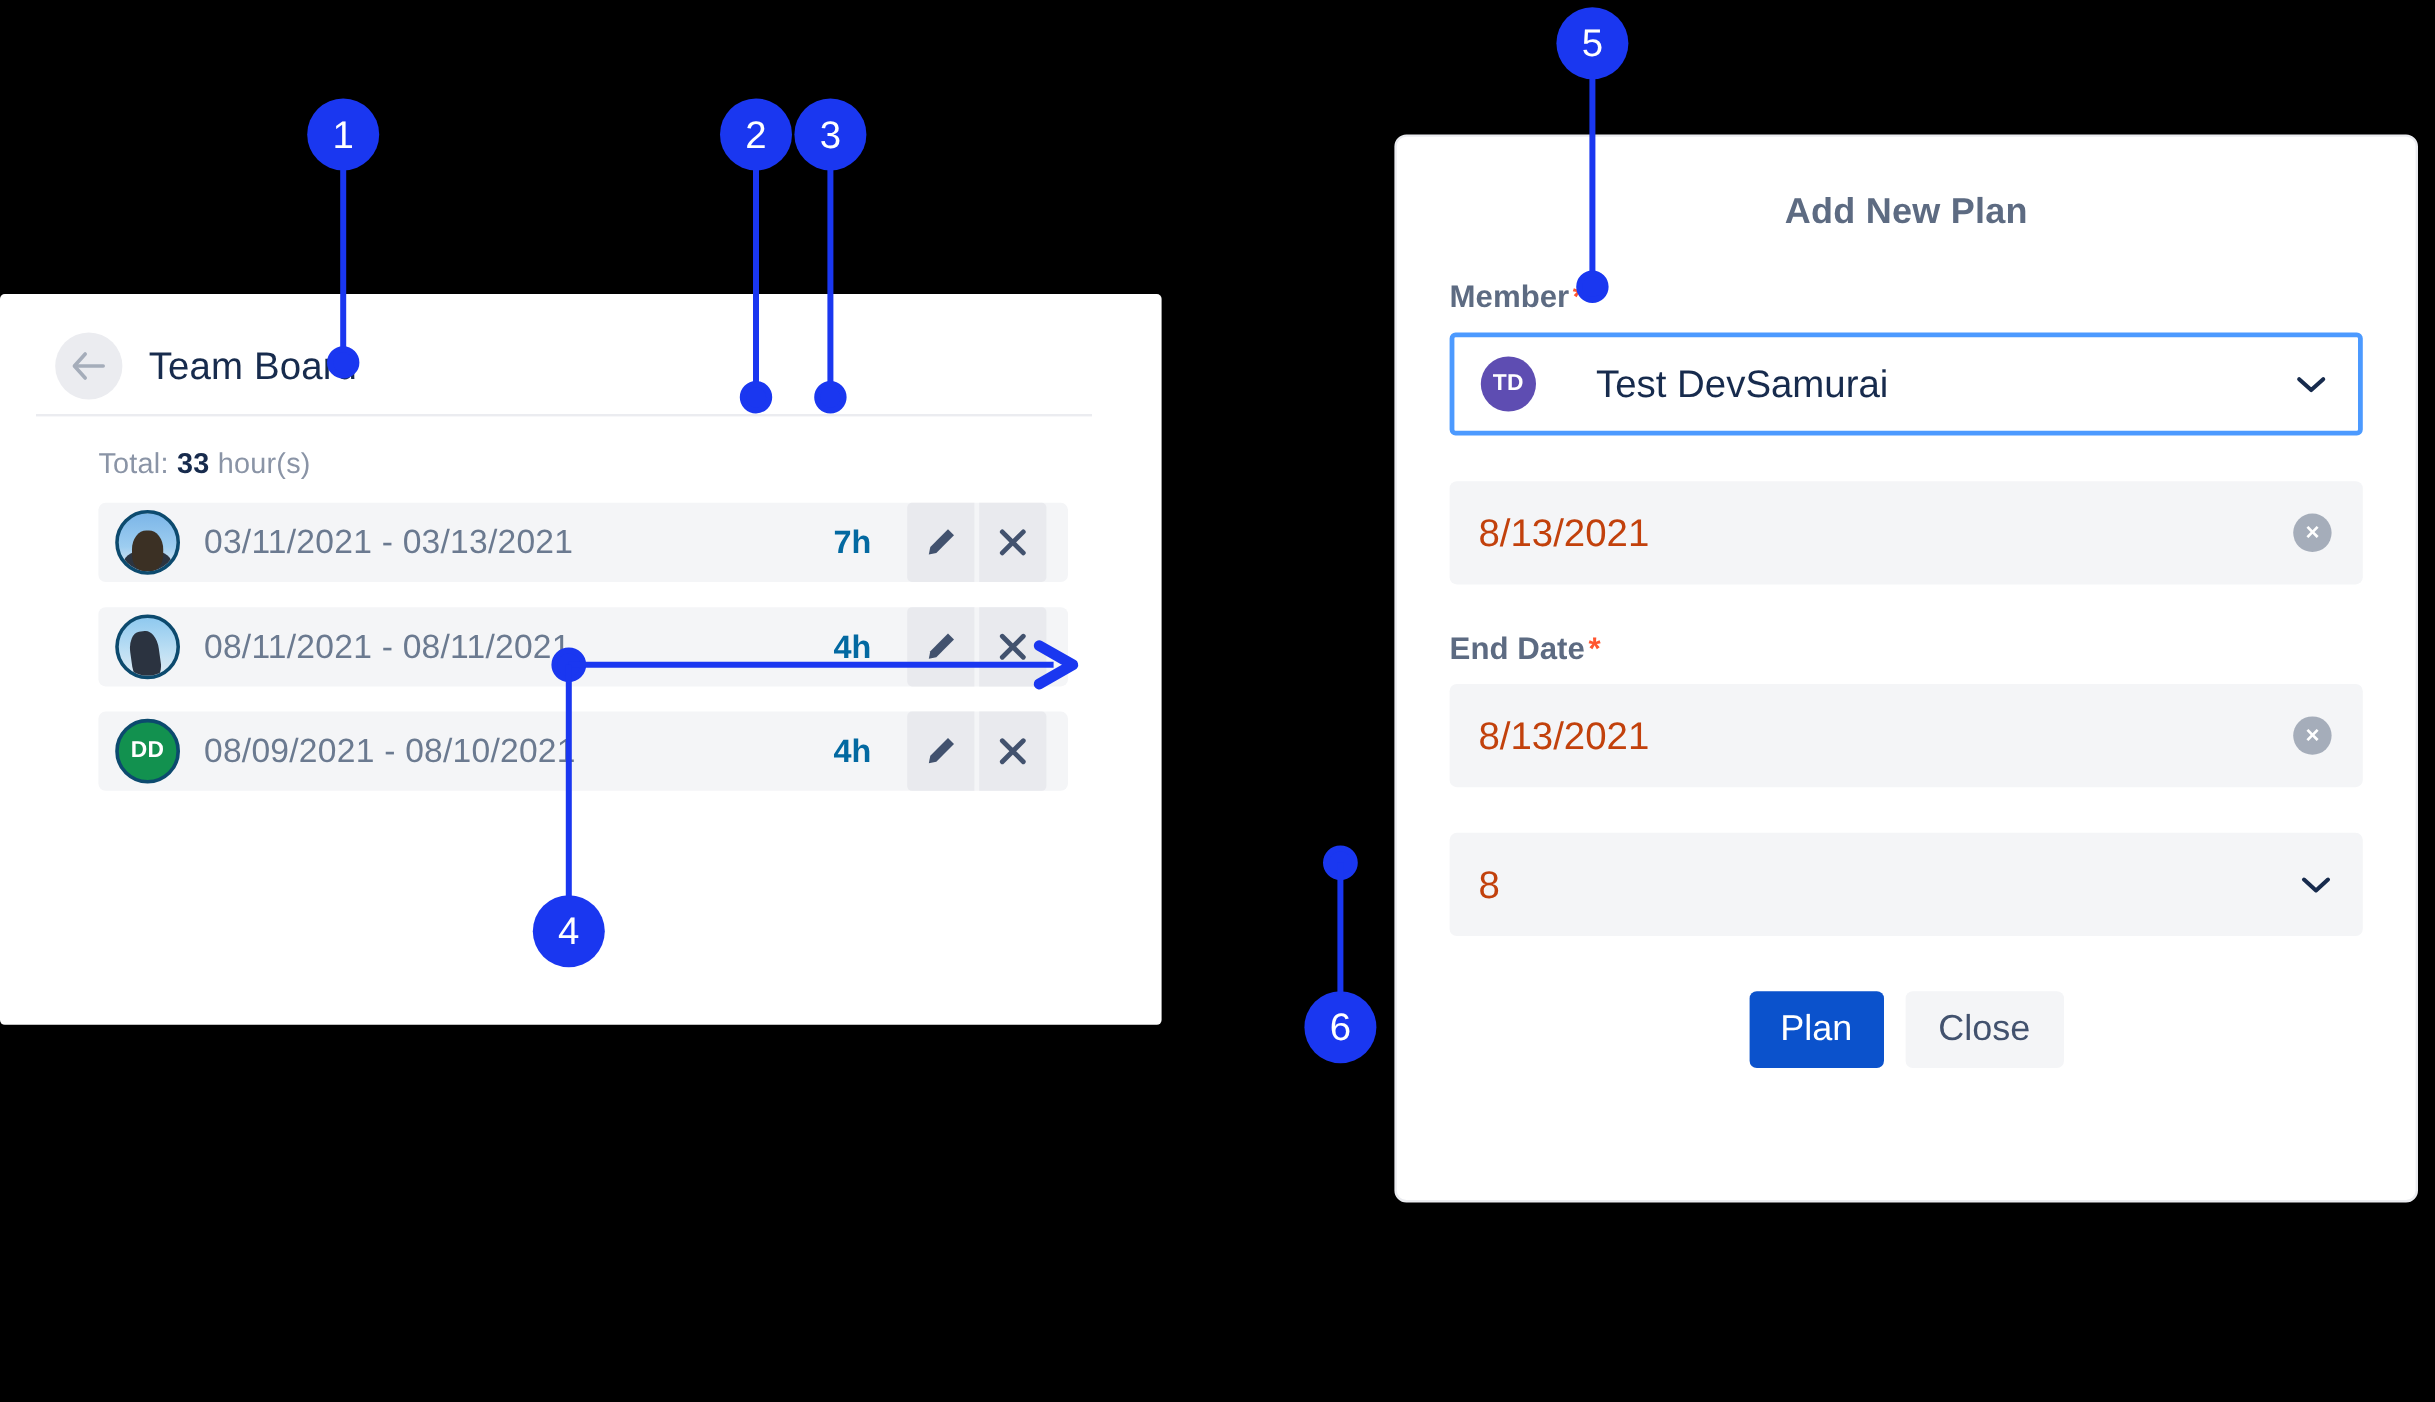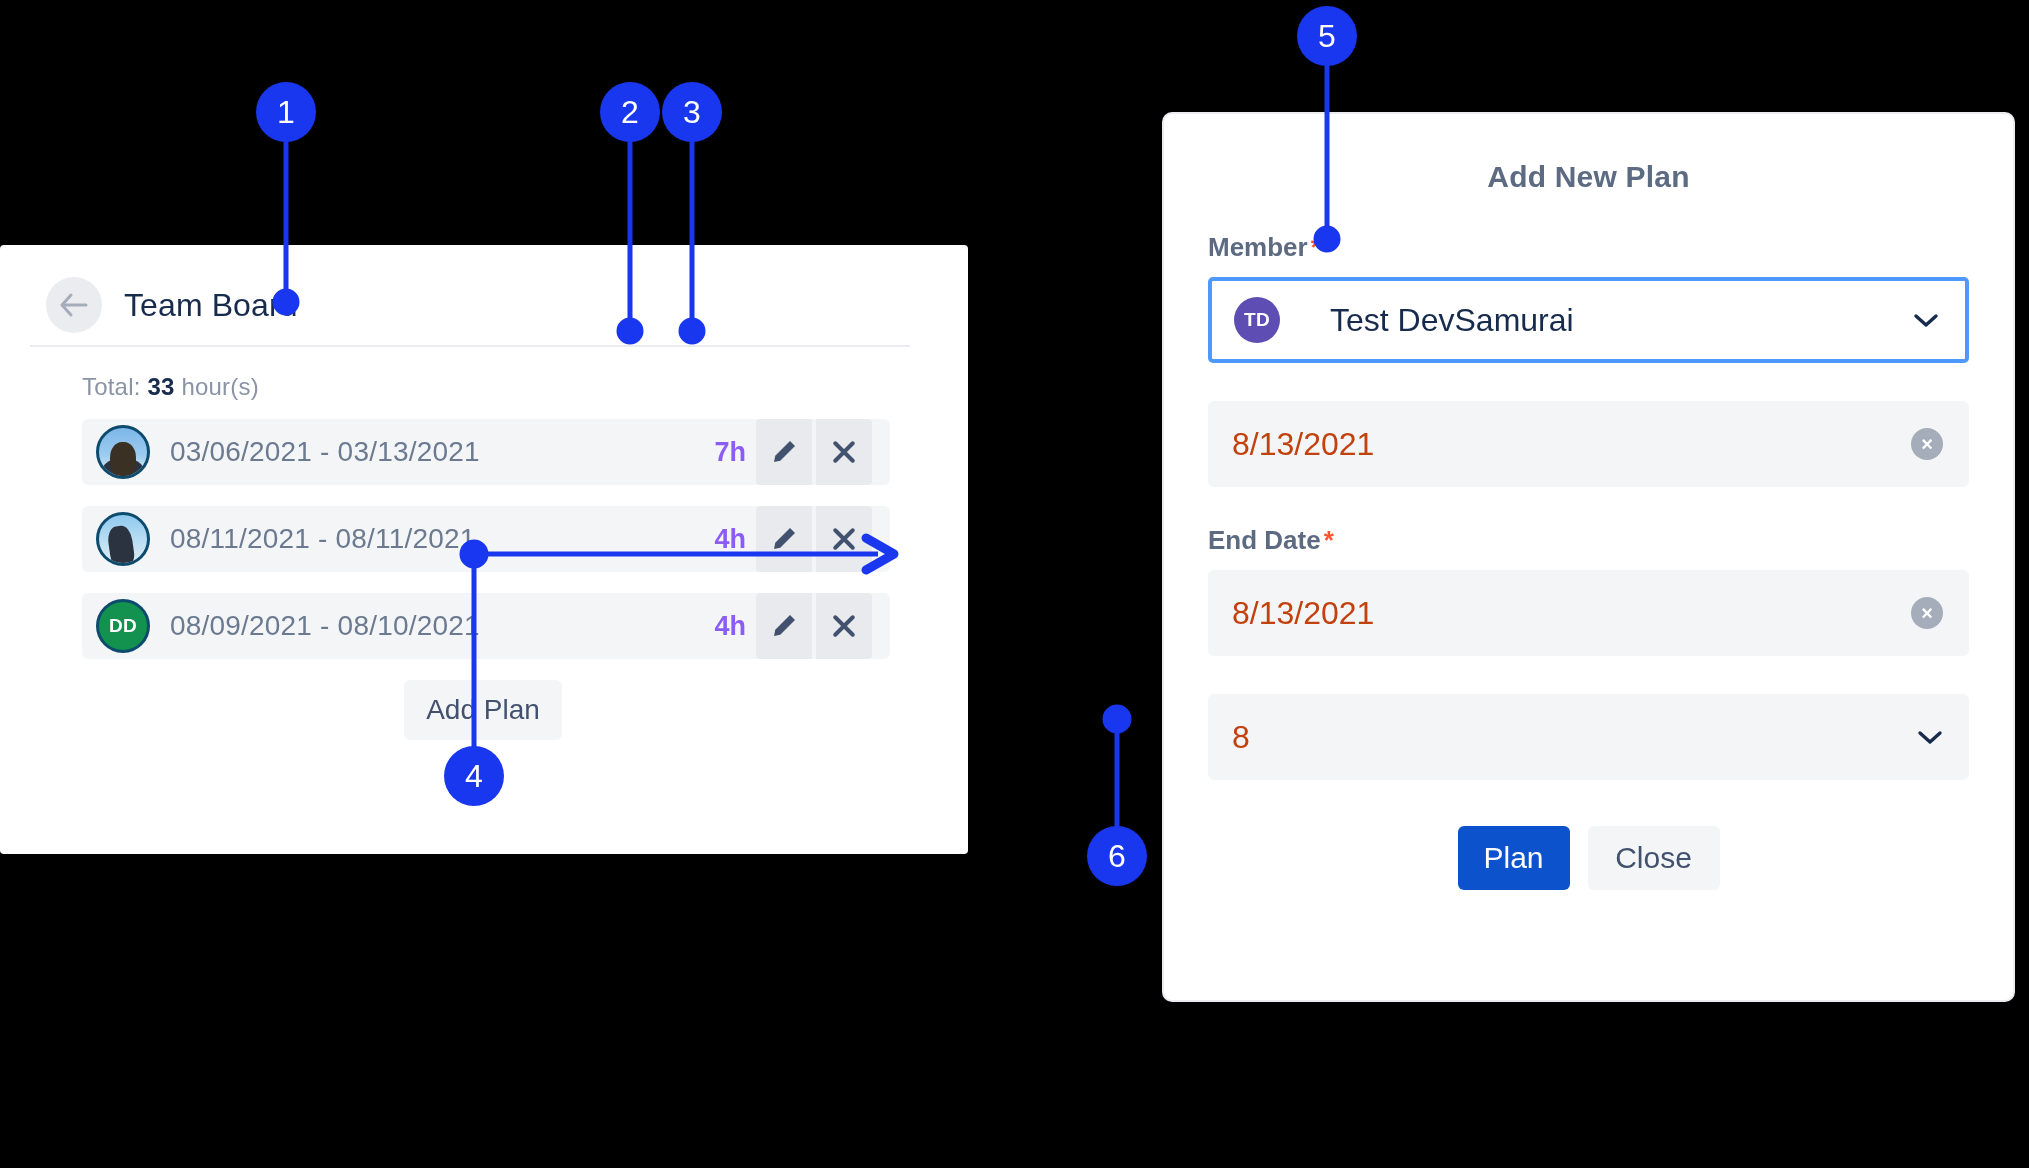--- a/index.html
+++ b/index.html
@@ -90,22 +90,22 @@
     background:#12914f; color:#ffffff;
     display:flex; align-items:center; justify-content:center;
     font-size:19px; font-weight:700; letter-spacing:.4px;
   }
   .plan-dates {
     margin-left: 20px;
     font-size: 28px; color: #6b7a90;
     letter-spacing: .2px;
   }
   .plan-hours {
-    position:absolute; right: 144px;
-    font-size: 27px; font-weight: 700; color: #8b5cf6;
+    position:absolute; right: 164px;
+    font-size: 27px; font-weight: 700; color: #0369a1;
   }
   .icon-btn {
     position:absolute; width:56px; height:66px;
     background:#e9eaee; border-radius:4px;
     display:flex; align-items:center; justify-content:center;
   }
   .icon-btn.edit { right: 78px; border-radius: 4px 0 0 4px; }
   .icon-btn.del  { right: 18px;  border-radius: 0 4px 4px 0; }
 
   .add-plan-btn {
@@ -219,21 +219,21 @@
     <div class="total-line">
       <span>Total:</span>
       <b>33</b>
       <span>hour(s)</span>
     </div>
 
     <div class="plan-list">
 
       <div class="plan-row">
         <div class="avatar photo-a"></div>
-        <div class="plan-dates">03/06/2021 - 03/13/2021</div>
+        <div class="plan-dates">03/11/2021 - 03/13/2021</div>
         <div class="plan-hours">7h</div>
         <div class="icon-btn edit">
           <svg width="30" height="30" viewBox="0 0 24 24">
             <path d="M16.8 3.2 L20.8 7.2 L9 19 L4 20 L5 15 Z" fill="#42526e"></path>
           </svg>
         </div>
         <div class="icon-btn del">
           <svg width="30" height="30" viewBox="0 0 24 24">
             <path d="M5 5 L19 19 M19 5 L5 19" stroke="#42526e" stroke-width="3.2" stroke-linecap="round"></path>
           </svg>
@@ -267,21 +267,20 @@
         </div>
         <div class="icon-btn del">
           <svg width="30" height="30" viewBox="0 0 24 24">
             <path d="M5 5 L19 19 M19 5 L5 19" stroke="#42526e" stroke-width="3.2" stroke-linecap="round"></path>
           </svg>
         </div>
       </div>
 
     </div>
 
-    <div class="add-plan-btn">Add Plan</div>
   </div>
 
   <div class="dialog">
 
     <div class="dialog-title">Add New Plan</div>
 
     <div class="field">
       <div class="field-label">
         <span>Member</span><span class="req">*</span>
       </div>

